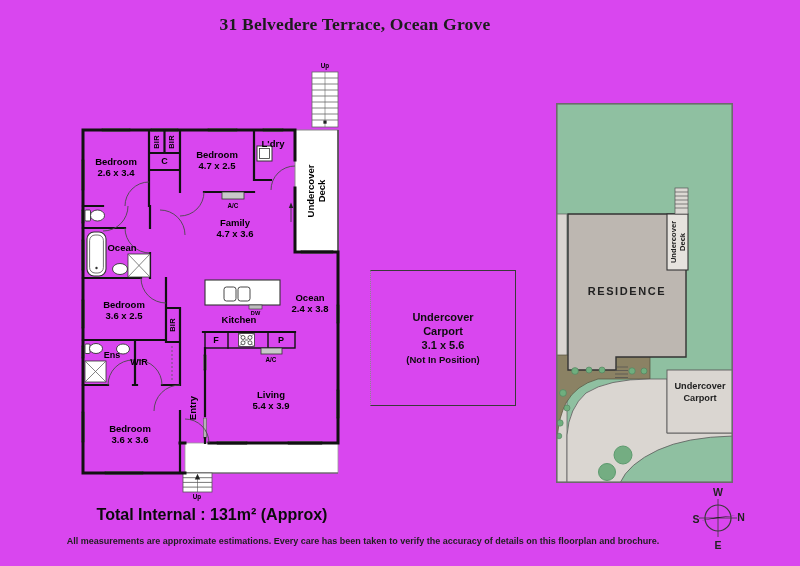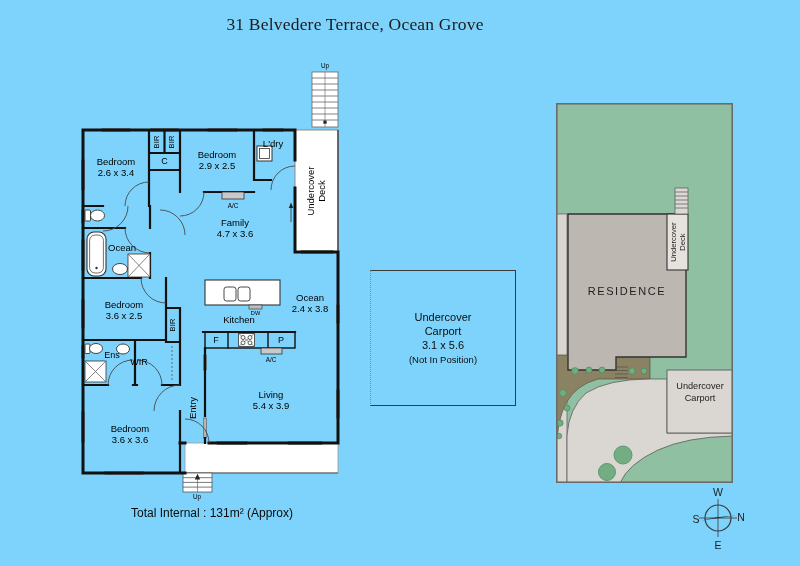--- a/index.html
+++ b/index.html
@@ -1,22 +1,22 @@
 <!DOCTYPE html>
 <html style="--site-green: #8fc0a1; --tree-green: #74ad82; --shrub-green: #6fae7e; --residence-grey: #bdb7b1; --paving-grey: #dad6d1; --deck-white: #e6e3de; --garden-brown: #8b8264; --wall-black: #111111; --window-grey: #b5b5b5;"><head>
 <meta charset="utf-8">
 <style>
   :root{
     --site-green:#8fc0a1; --tree-green:#74ad82; --shrub-green:#6fae7e;
     --residence-grey:#bdb7b1; --paving-grey:#dad6d1; --deck-white:#e6e3de;
     --garden-brown:#8b8264; --wall-black:#111111; --window-grey:#b5b5b5;
   }
   html,body{margin:0;padding:0;background:#fff;}
-  #canvas{position:relative;width:800px;height:566px;background:#7dd3fc;overflow:hidden;
-          font-family:"Liberation Sans","DejaVu Sans",sans-serif;}
+  #canvas{position:relative;width:800px;height:566px;background:#d946ef;overflow:hidden;
+          font-family:"Liberation Sans","DejaVu Sans",sans-serif;font-weight:bold;}
   .title{position:absolute;left:0;top:14px;width:710px;text-align:center;
          font-family:"Liberation Serif","DejaVu Serif",serif;font-size:17.5px;color:#1c1c1c;letter-spacing:.2px;}
   #plan{position:absolute;left:75px;top:60px;width:270px;height:445px;}
   #plan svg{position:absolute;left:0;top:0;}
   .rl{position:absolute;transform:translate(-50%,-50%);text-align:center;color:#000;
       font-size:9.5px;line-height:1.18;white-space:nowrap;}
   .rl span{display:block;}
   .rot{transform:translate(-50%,-50%) rotate(-90deg);}
   .sm{font-size:7.5px;letter-spacing:.2px;}
   .tiny{font-size:6.3px;}
@@ -25,21 +25,21 @@
       border:1.5px solid #3a3a3a;border-left:1.5px dotted #8a8a8a;display:flex;flex-direction:column;
       justify-content:center;align-items:center;text-align:center;color:#0d0d0d;font-size:11px;line-height:1.28;}
   .carport-note .note{font-size:9.5px;margin-top:1px;}
   #site{position:absolute;left:556px;top:103px;width:180px;height:380px;}
   #site .rl{color:#222;}
   .residence-label{font-size:11px;letter-spacing:1.6px;color:#2d2d2d;}
   .site-deck-label{font-size:7.6px;line-height:1.25;color:#1a1a1a;}
   .site-carport-label{font-size:9.2px;line-height:1.3;color:#1a1a1a;}
   #compass{position:absolute;left:690px;top:486px;width:58px;height:66px;}
   #compass .pt{position:absolute;transform:translate(-50%,-50%);font-size:10.5px;color:#222;}
-  .total{position:absolute;left:72px;top:506px;width:280px;text-align:center;font-size:12px;color:#0b0b0b;}
+  .total{position:absolute;left:72px;top:506px;width:280px;text-align:center;font-size:16px;color:#0b0b0b;}
   .disclaimer{position:absolute;left:0;top:536px;width:726px;text-align:center;font-size:9px;color:#1f1f1f;}
 </style>
 </head>
 <body>
 
 <div id="canvas">
 
   <div class="title">31 Belvedere Terrace, Ocean Grove</div>
 
   <div id="plan">
@@ -177,21 +177,21 @@
 
     <div class="rl" style="left:41px;top:107px">
       <span>Bedroom</span>
         <span>2.6 x 3.4</span>
       </div>
     <div class="rl rot sm" style="left:81.5px;top:81.5px">BIR</div>
     <div class="rl rot sm" style="left:97px;top:81.5px">BIR</div>
     <div class="rl med" style="left:89.5px;top:101px">C</div>
     <div class="rl" style="left:142px;top:100px">
       <span>Bedroom</span>
-        <span>2.9 x 2.5</span>
+        <span>4.7 x 2.5</span>
       </div>
     <div class="rl" style="left:198px;top:84px">L'dry</div>
     <div class="rl rot" style="left:241px;top:131px">
       <span>Undercover</span>
         <span>Deck</span>
       </div>
     <div class="rl tiny" style="left:250px;top:6px">Up</div>
     <div class="rl" style="left:160px;top:168px">
       <span>Family</span>
         <span>4.7 x 3.6</span>
@@ -291,13 +291,14 @@
       <line x1="28" y1="13" x2="28" y2="51" stroke="#3a3a3a" stroke-width="0.8"></line>
       <polygon points="11,34.5 46,29.5 27,31.2" fill="#1c1c1c"></polygon>
     </svg>
     <span class="pt" style="left:28px;top:6px">W</span>
     <span class="pt" style="left:51px;top:31px">N</span>
     <span class="pt" style="left:6px;top:33px">S</span>
     <span class="pt" style="left:28px;top:59px">E</span>
   </div>
 
   <div class="total">Total Internal : 131m² (Approx)</div>
+  <div class="disclaimer">All measurements are approximate estimations. Every care has been taken to verify the accuracy of details on this floorplan and brochure.</div>
 </div>
 
 </body></html>

